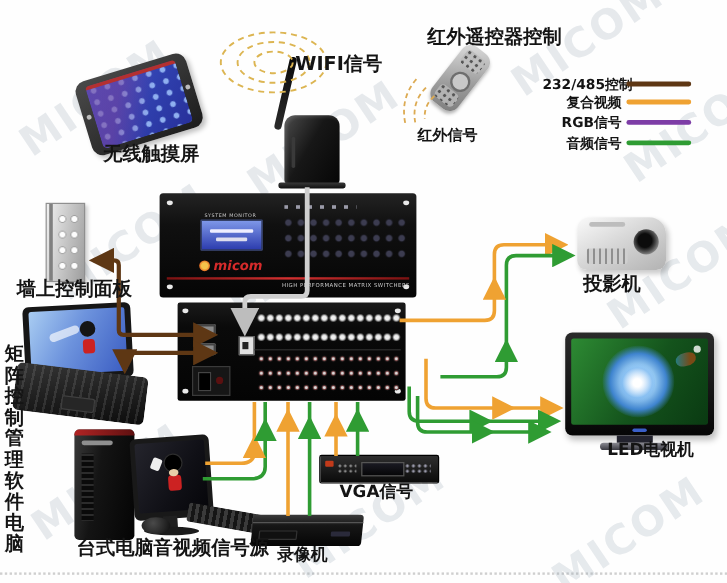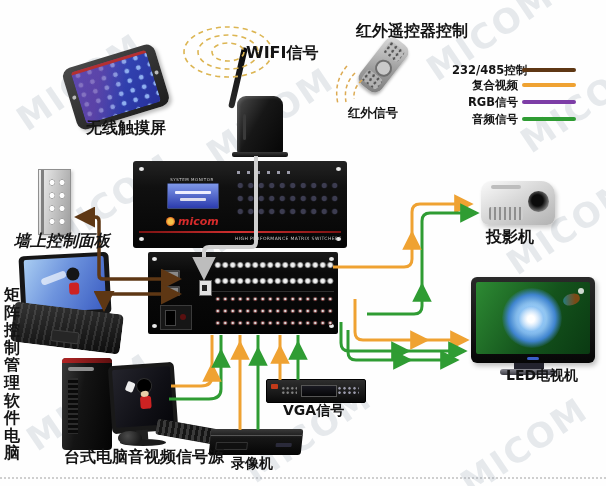--- a/index.html
+++ b/index.html
@@ -270,21 +270,21 @@
     <path d="M348,330 V352 Q348,360 356,360 H456" stroke="#2f9c33" stroke-width="3" fill="none" marker-end="url(#aG)"></path>
     <path d="M418,340 H426" stroke="#efa232" stroke-width="3" marker-end="url(#aO)"></path>
     <path d="M399,351 H407" stroke="#2f9c33" stroke-width="3" marker-end="url(#aG)"></path>
     <path d="M401,360 H409" stroke="#2f9c33" stroke-width="3" marker-end="url(#aG)"></path>
   </svg>
 
   <div class="lbl" style="left:246px;top:44px;">WIFI信号</div>
   <div class="lbl" style="left:356px;top:22px;">红外遥控器控制</div>
   <div class="lbl" style="left:348px;top:106px;font-size:12.5px;">红外信号</div>
   <div class="lbl" style="left:86px;top:119px;">无线触摸屏</div>
-  <div class="lbl" style="left:14px;top:232px;font-style:italic;">墙上控制面板</div>
+  <div class="lbl" style="left:14px;top:232px;">墙上控制面板</div>
   <div class="lbl" style="left:64px;top:448px;">台式电脑音视频信号源</div>
   <div class="lbl" style="left:4px;top:286px;width:29px;white-space:normal;line-height:1.1;">矩阵控制管理软件电脑</div>
   <div class="lbl" style="left:231px;top:455px;font-size:14px;">录像机</div>
   <div class="lbl" style="left:283px;top:402px;font-size:14px;">VGA信号</div>
   <div class="lbl" style="left:486px;top:228px;">投影机</div>
   <div class="lbl" style="left:506px;top:367px;font-size:14px;">LED电视机</div>
 
   <div class="legend">
     <div class="lg-row">
       <span class="lg-label">232/485控制</span>

